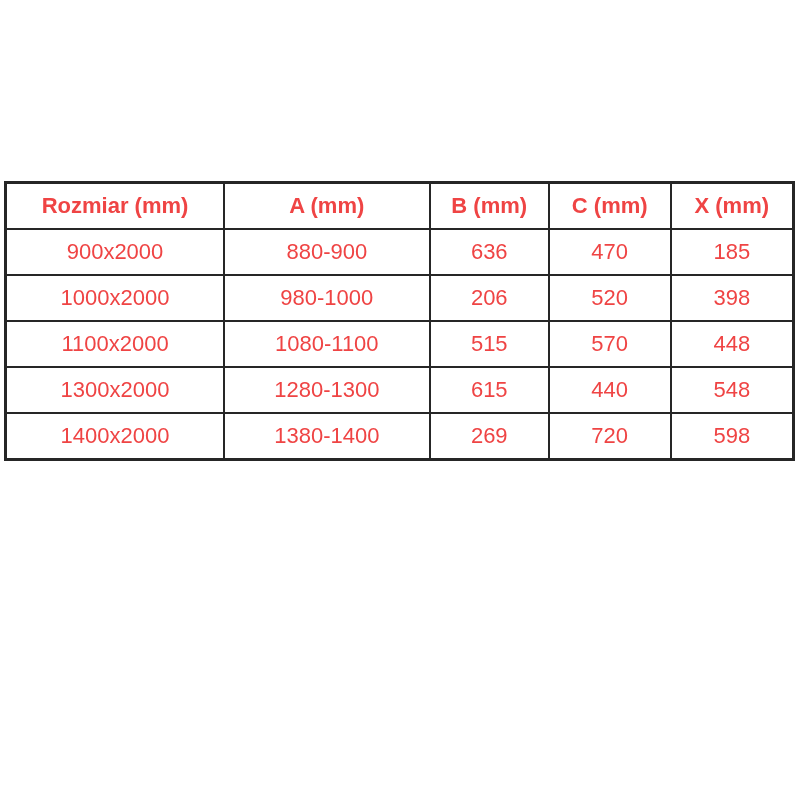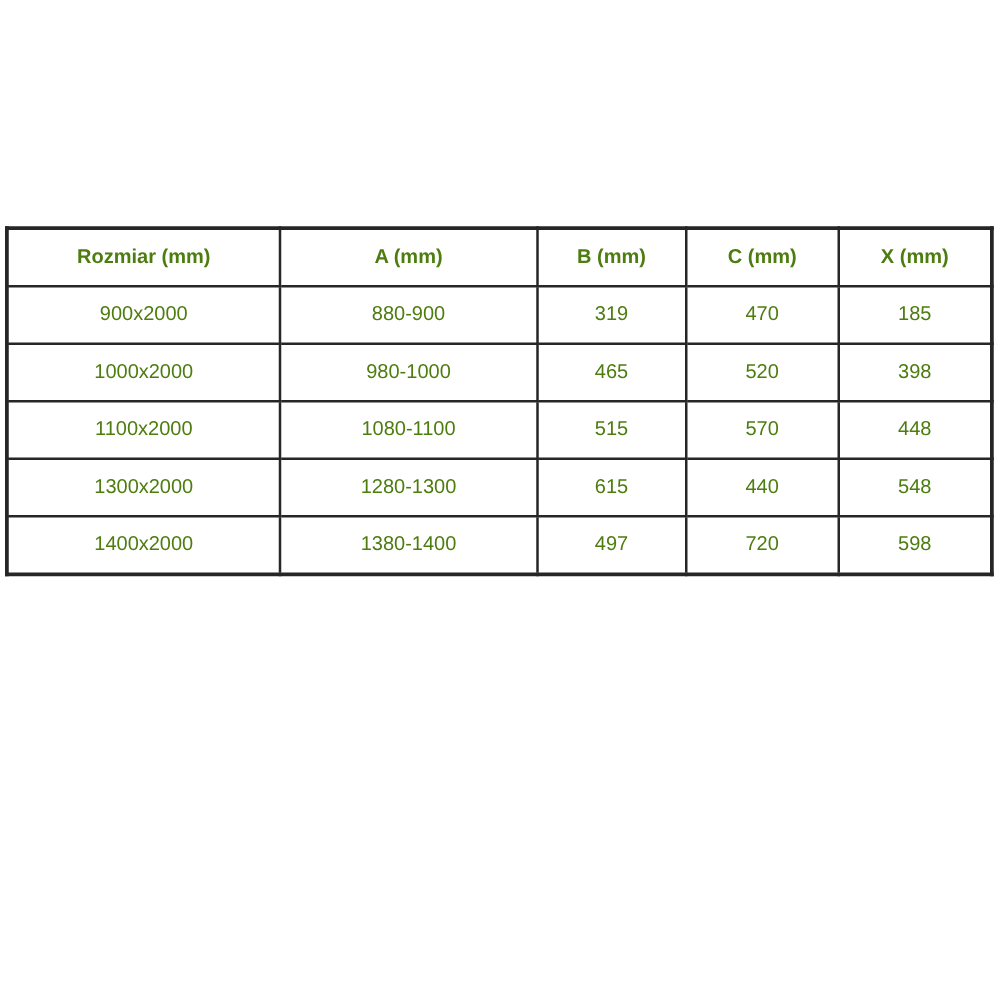--- a/index.html
+++ b/index.html
@@ -27,23 +27,23 @@
     border: 3px solid #262626;
     background: #ffffff;
   }
   table.size-table th,
   table.size-table td {
     border: 2px solid #262626;
     text-align: center;
     vertical-align: middle;
     height: 44px;
     padding: 0;
-    font-size: 16px;
+    font-size: 22px;
     line-height: 44px;
-    color: #4d7c0f;
+    color: #ef4444;
     background: #ffffff;
     white-space: nowrap;
     overflow: hidden;
   }
   table.size-table th {
     font-weight: bold;
   }
   table.size-table th:nth-child(1) { width: 27.8%; }
   table.size-table th:nth-child(2) { width: 26.2%; }
   table.size-table th:nth-child(3) { width: 15.1%; }
@@ -61,47 +61,47 @@
           <th>A (mm)</th>
           <th>B (mm)</th>
           <th>C (mm)</th>
           <th>X (mm)</th>
         </tr>
     </thead>
     <tbody>
         <tr>
           <td>900x2000</td>
           <td>880-900</td>
-          <td>319</td>
+          <td>636</td>
           <td>470</td>
           <td>185</td>
         </tr>
         <tr>
           <td>1000x2000</td>
           <td>980-1000</td>
-          <td>465</td>
+          <td>206</td>
           <td>520</td>
           <td>398</td>
         </tr>
         <tr>
           <td>1100x2000</td>
           <td>1080-1100</td>
           <td>515</td>
           <td>570</td>
           <td>448</td>
         </tr>
         <tr>
           <td>1300x2000</td>
           <td>1280-1300</td>
           <td>615</td>
           <td>440</td>
           <td>548</td>
         </tr>
         <tr>
           <td>1400x2000</td>
           <td>1380-1400</td>
-          <td>497</td>
+          <td>269</td>
           <td>720</td>
           <td>598</td>
         </tr>
       </tbody>
   </table>
 </div>
 
 </body></html>

